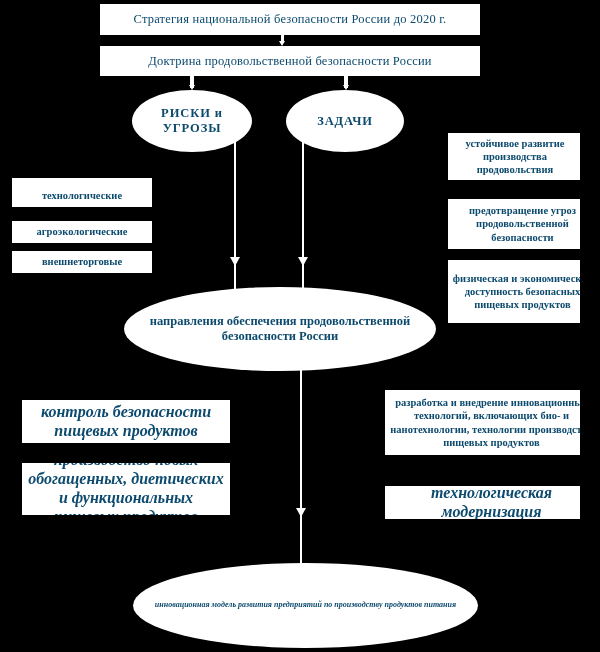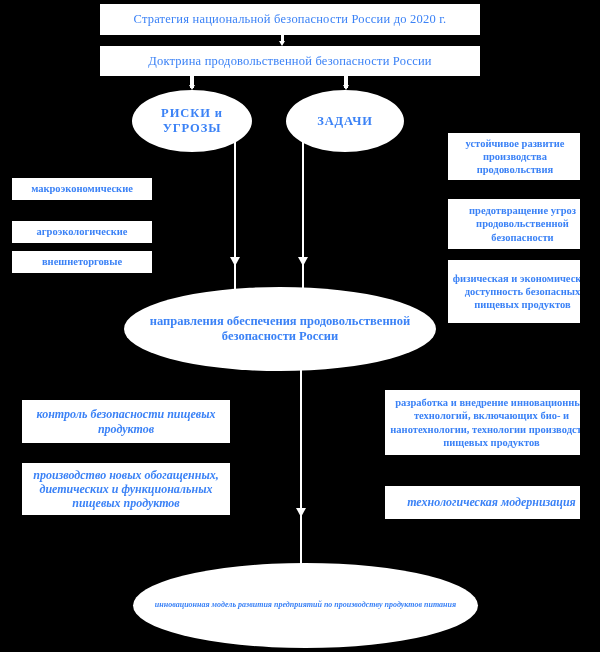--- a/index.html
+++ b/index.html
@@ -7,21 +7,21 @@
     padding: 0;
     background: #000000;
   }
   #canvas {
     position: relative;
     width: 580px;
     height: 652px;
     background: #000000;
     overflow: hidden;
     font-family: "Liberation Serif", serif;
-    color: #3b82f6;
+    color: #0c4a6e;
   }
   .node {
     position: absolute;
     background: #ffffff;
     box-sizing: border-box;
     display: flex;
     align-items: center;
     justify-content: center;
     text-align: center;
     overflow: hidden;
@@ -38,21 +38,21 @@
     line-height: 1.18;
     padding: 0 3px;
     box-sizing: border-box;
   }
   
   .t-head        { font-size: 12.5px; font-weight: normal; letter-spacing: .2px; }
   .t-oval-bold   { font-size: 12.5px; font-weight: bold; letter-spacing: .9px; }
   .t-center-bold { font-size: 12.5px; font-weight: bold; }
   .t-small       { font-size: 10.5px; font-weight: bold; }
   .t-right       { font-size: 10.5px; font-weight: bold; line-height: 1.25; }
-  .t-italic      { font-size: 12px; font-style: italic; font-weight: bold; }
+  .t-italic      { font-size: 16px; font-style: italic; font-weight: bold; }
   .t-italic-sm   { font-size: 8px;  font-style: italic; font-weight: bold; line-height: 1.3; }
 
   
   .conn {
     position: absolute;
     background: #ffffff;
   }
   .arrow-line {
     position: absolute;
     background: #ffffff;
@@ -107,20 +107,23 @@
 
   <div class="arrow-line" style="left:234px; top:133px; height:162px;"></div>
   <div class="arrow-head" style="left:230px; top:257px;"></div>
 
   <div class="arrow-line" style="left:302px; top:133px; height:162px;"></div>
   <div class="arrow-head" style="left:298px; top:257px;"></div>
 
   <div class="node rect" style="left:12px; top:150px; width:140px; height:22px;margin-top:28px;">
     <span class="txt t-small">макроэкономические</span>
   </div>
+  <div class="node rect" style="left:12px; top:185px; width:140px; height:22px;">
+    <span class="txt t-small">технологические</span>
+  </div>
   <div class="node rect" style="left:12px; top:251px; width:140px; height:22px;">
     <span class="txt t-small">внешнеторговые</span>
   </div>
   <div class="node rect" style="left:12px; top:221px; width:140px; height:22px;">
     <span class="txt t-small">агроэкологические</span>
   </div>
 
   <div class="node rect" style="left:448px; top:133px; width:134px; height:47px;">
     <span class="txt t-right">устойчивое развитие производства продовольствия</span>
   </div>

